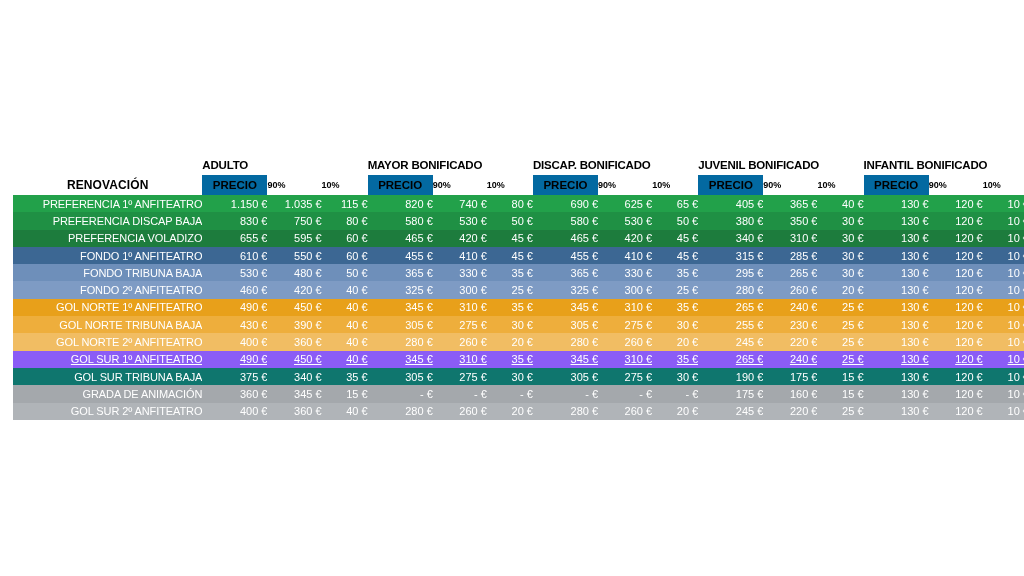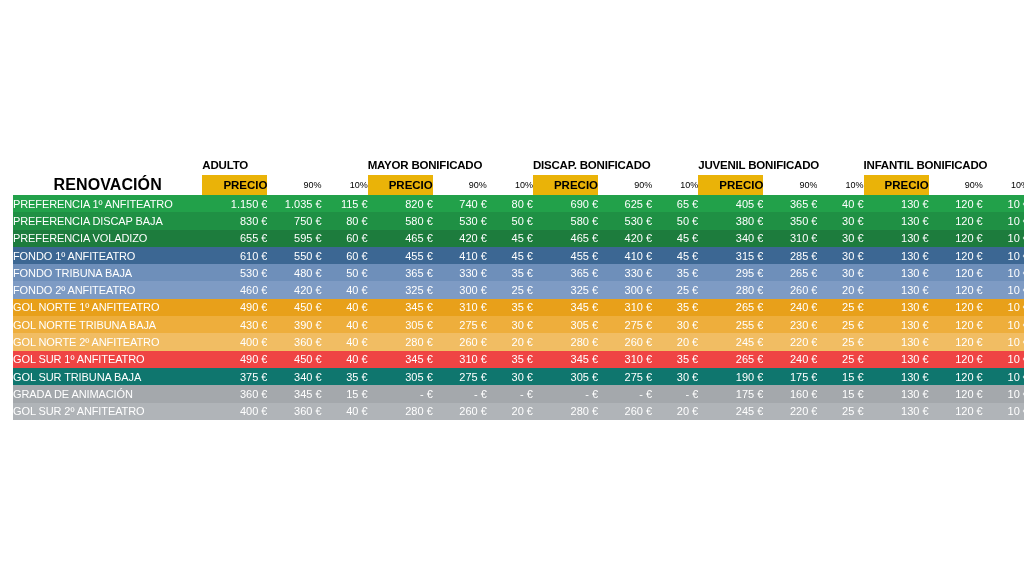--- a/index.html
+++ b/index.html
@@ -67,59 +67,59 @@
     border-bottom: 1px solid #000000;
   }
   td.group-cell.last { border-right: 2px solid #000000; }
 
   
   tr.sub-row { height: 20px; }
 
   td.sub-label {
     background: #ffffff;
     color: #000000;
-    font-size: 16px;
+    font-size: 12px;
     font-weight: bold;
     text-align: center;
     letter-spacing: 0.1px;
     border-top: 2px solid #000000;
     border-left: 2px solid #000000;
     border-bottom: 2px solid #000000;
   }
 
   td.sub-precio {
-    background: #eab308;
+    background: #0369a1;
     color: #000000;
     font-size: 11.5px;
     font-weight: bold;
-    text-align: right;
+    text-align: center;
     padding-left: 6px;
     border-left: 2px solid #000000;
     border-bottom: 2px solid #000000;
     border-top: 1px solid #000000;
   }
 
   td.sub-pct {
     background: #ffffff;
     color: #000000;
     font-size: 9px;
-    font-weight: normal;
-    text-align: right;
+    font-weight: bold;
+    text-align: left;
     border-left: 1px solid #000000;
     border-bottom: 2px solid #000000;
     border-top: 1px solid #000000;
   }
   td.sub-pct.table-end { border-right: 2px solid #000000; }
 
   
   tr.data-row { height: 17.3px; }
 
   td.row-label {
     font-size: 11px;
-    text-align: left;
+    text-align: right;
     padding-right: 8px;
     color: #ffffff;
     border-left: 2px solid #000000;
     letter-spacing: -0.1px;
   }
 
   td.cell-precio {
     font-size: 11px;
     text-align: right;
     padding-right: 5px;
@@ -145,21 +145,21 @@
   tr.band-green-3 td { background: #1d7c3d; }
   
   tr.band-blue-1  td { background: #3c6793; }
   tr.band-blue-2  td { background: #6e8fba; }
   tr.band-blue-3  td { background: #7e9bc4; }
   
   tr.band-orange-1 td { background: #e8a01a; }
   tr.band-orange-2 td { background: #eeae3c; }
   tr.band-orange-3 td { background: #f1bd63; }
   
-  tr.band-gray-1  td { background: #ef4444; }
+  tr.band-gray-1  td { background: #8b5cf6; text-decoration: underline; }
   tr.band-gray-2  td { background: #0f766e; }
   tr.band-gray-3  td { background: #a4a8ac; }
   tr.band-gray-4  td { background: #b0b4b8; }
 
   
   tr.band-blue-1 td.cell-pct,
   tr.band-blue-2 td.cell-pct,
   tr.band-blue-3 td.cell-pct { border-left-color: #2f4f73; }
   tr.band-green-1 td.cell-pct,
   tr.band-green-2 td.cell-pct,

